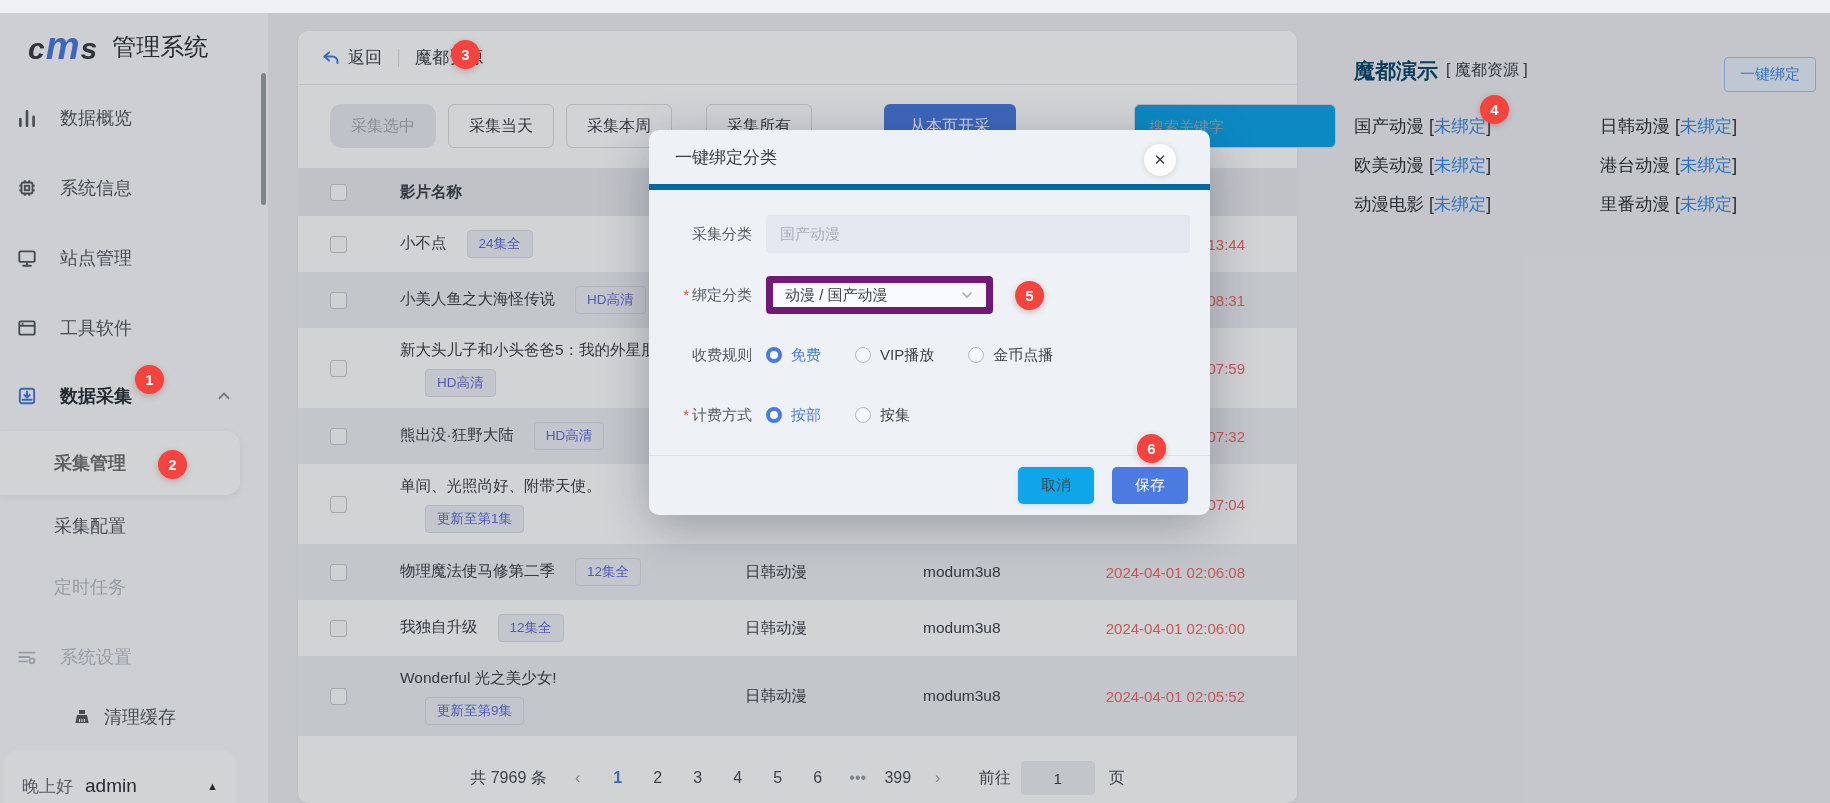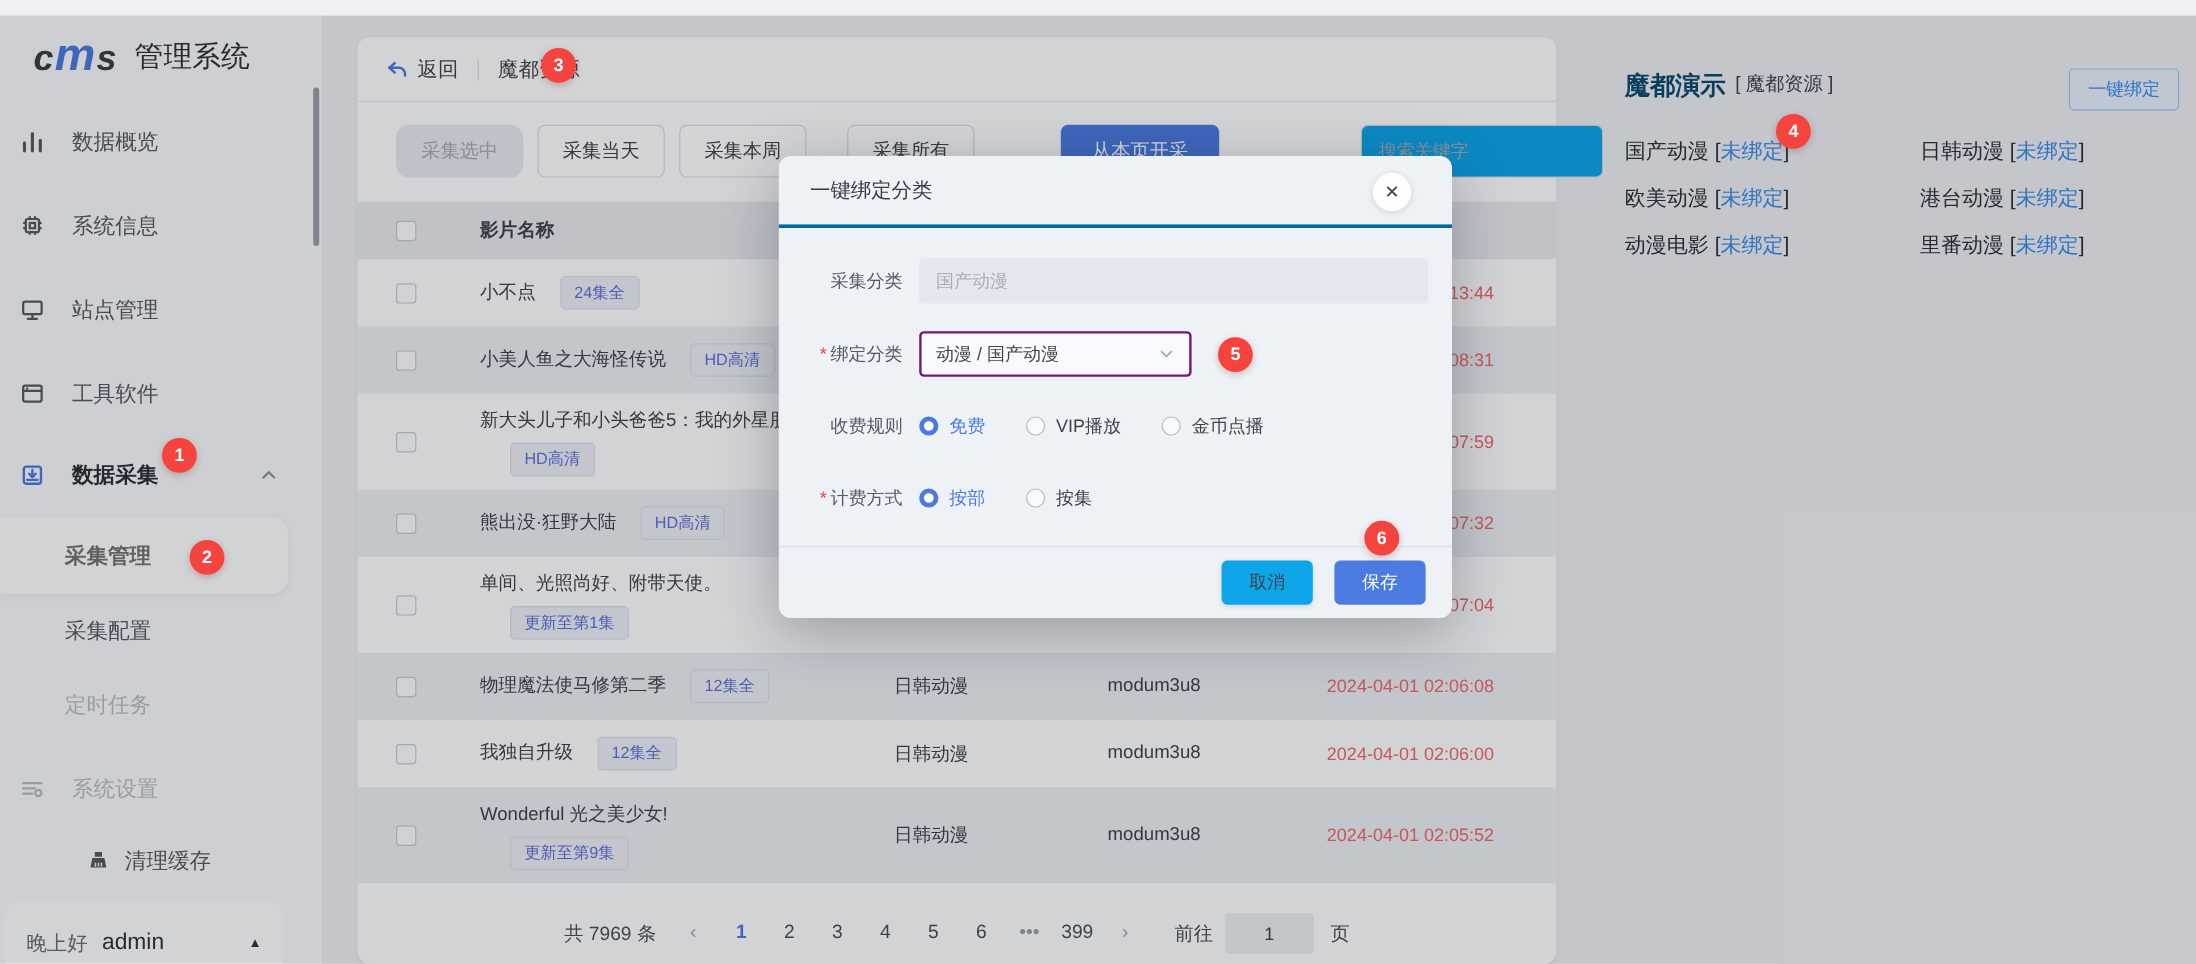--- a/index.html
+++ b/index.html
@@ -99,32 +99,32 @@
   .rp-bind { margin-left:auto; background:#e8f1fd; border:1px solid #9ec5f5; color:#3b8de8; font-size:15px;
              border-radius:4px; padding:7px 15px; cursor:pointer; }
   .rp-grid { margin-top:22px; display:grid; grid-template-columns:246px 1fr; row-gap:15px; }
   .rp-item { font-size:17.5px; color:#2c3238; white-space:nowrap; }
   .rp-item .lnk { color:#3b8de8; cursor:pointer; }
 
   
   .mask { position:absolute; inset:0; background:rgba(8,12,20,0.18); z-index:50; }
   .modal { position:absolute; left:649px; top:117px; width:561px; height:385px; background:#eef1f6;
            border-radius:10px; box-shadow:0 12px 48px rgba(10,20,40,.28); z-index:60; }
-  .m-head { position:absolute; left:0; top:0; width:100%; height:60px; border-bottom:3px solid #0369a1;
+  .m-head { position:absolute; left:0; top:0; width:100%; height:60px; border-bottom:6px solid #0369a1;
             display:flex; align-items:center; padding:0 26px; }
   .m-title { font-size:17px; color:#383d44; }
   .m-close { position:absolute; right:34px; top:14px; width:32px; height:32px; border-radius:50%; background:#fdfdfe;
              box-shadow:0 1px 6px rgba(40,50,70,.15); display:flex; align-items:center; justify-content:center;
              font-size:15px; color:#3a4047; cursor:pointer; }
   .m-row { position:absolute; left:0; width:100%; display:flex; align-items:center; }
   .m-label { width:117px; text-align:right; padding-right:14px; font-size:15px; color:#565c64; white-space:nowrap; }
   .m-label .star { color:#f5433d; margin-right:3px; }
   .m-input-dis { width:424px; height:38px; background:#e3e7ef; border-radius:4px; display:flex; align-items:center;
                  padding:0 14px; font-size:15px; color:#a9afba; }
-  .m-select { width:227px; height:38px; background:#f7f9fc; border:2px solid #701a75; border-radius:4px;
+  .m-select { width:227px; height:38px; background:#f7f9fc; border:7px solid #701a75; border-radius:4px;
               display:flex; align-items:center; padding:3px 12px; font-size:15px; color:#3f444b; cursor:pointer; }
   .m-select .dd { margin-left:auto; width:14px; height:14px; color:#a6adb8; }
   .radio-item { display:flex; align-items:center; gap:9px; font-size:15px; color:#3f444b; cursor:pointer; }
   .radio-item + .radio-item { margin-left:34px; }
   .rdot { width:16px; height:16px; border-radius:50%; border:1.5px solid #b6bcc6; background:#f7f9fc; flex:0 0 16px; }
   .radio-item.sel .rdot { border:4.5px solid #4b7be0; background:#ffffff; }
   .radio-item.sel { color:#4b7be0; }
   .m-foot { position:absolute; left:0; top:325px; width:100%; height:60px; border-top:1px solid #dde2ea;
             display:flex; align-items:center; justify-content:flex-end; padding-right:22px; gap:18px; }
   .btn-cancel { background:#0ea5e9; border:none; border-radius:5px; padding:9px 23px; font-size:15px; color:#3f444b;

